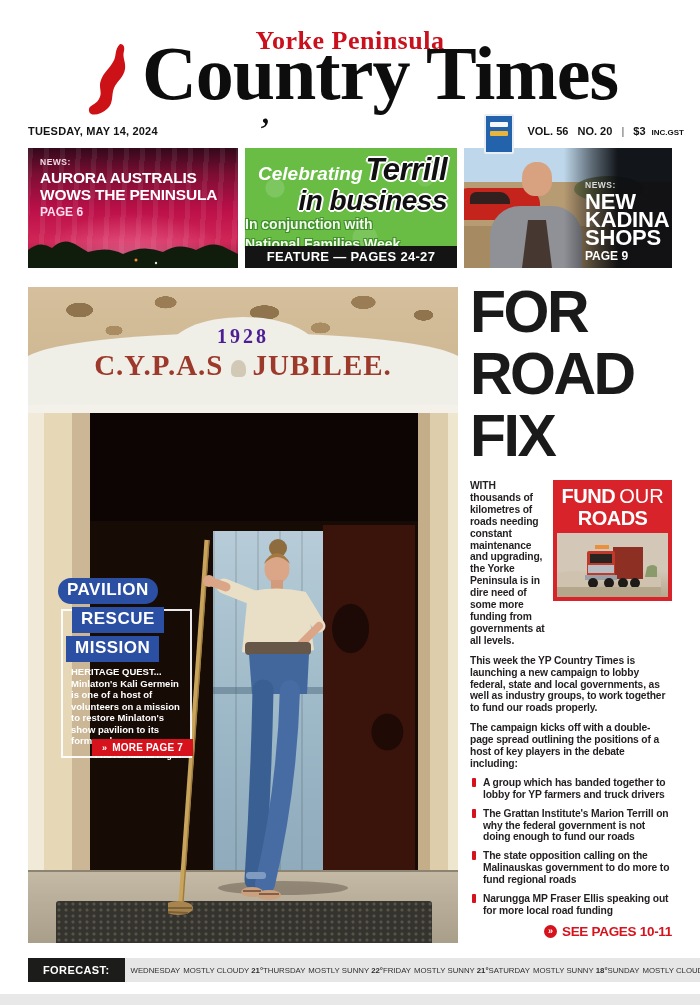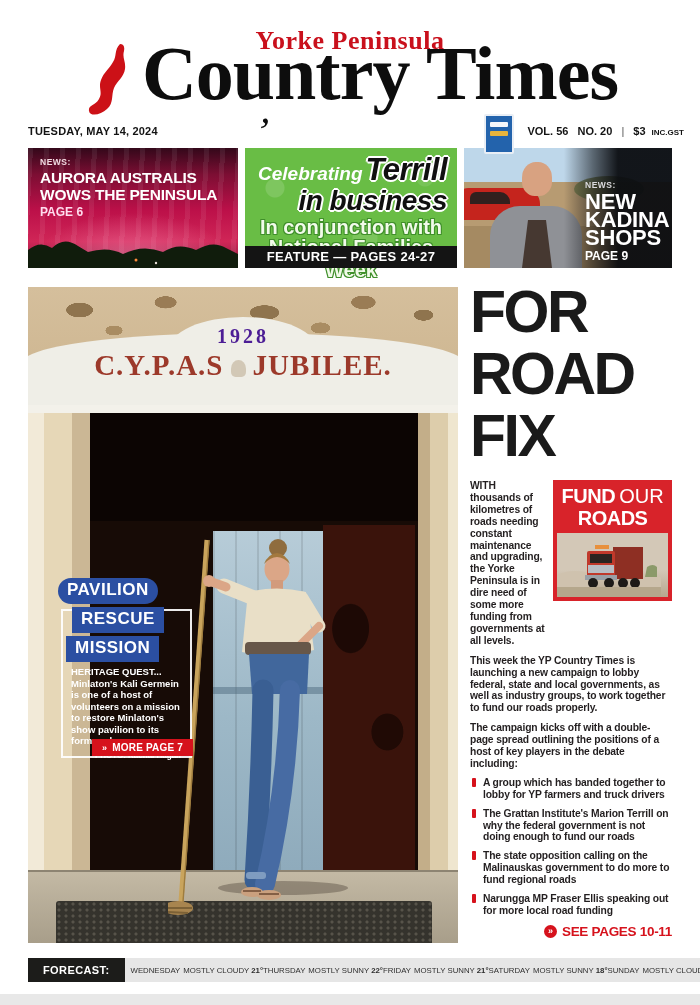--- a/index.html
+++ b/index.html
@@ -35,21 +35,21 @@
      radial-gradient(circle at 30px 40px, rgba(255,255,255,.14) 0 9px, transparent 10px),
      radial-gradient(circle at 120px 90px, rgba(255,255,255,.12) 0 12px, transparent 13px),
      radial-gradient(circle at 180px 30px, rgba(255,255,255,.10) 0 8px, transparent 9px),
      #69bd45;}
   .flourish{position:absolute;left:12px;top:-40px;font-size:40px;color:#0d0d0d;font-family:"Liberation Serif",serif;transform:rotate(8deg);}
   .celebrating{position:absolute;left:13px;top:15px;font-style:italic;font-weight:700;font-size:19px;color:#fff;}
   .fam-big{position:absolute;right:10px;font-style:italic;font-weight:900;color:#101010;letter-spacing:-.5px;
      text-shadow:-2px 0 #fff,2px 0 #fff,0 -2px #fff,0 2px #fff,-1px -1px #fff,1px 1px #fff,1px -1px #fff,-1px 1px #fff;}
   .fam1{top:4px;font-size:31px;}
   .fam2{top:37px;font-size:28px;}
-  .fam-sub{position:absolute;left:0;right:0;text-align:center;font-weight:800;font-size:20px;color:#f2fbea;
+  .fam-sub{position:absolute;left:0;right:0;font-weight:800;font-size:14px;color:#f2fbea;
      text-shadow:1px 1px 0 #3f8f2a,-1px 1px 0 #3f8f2a,1px -1px 0 #3f8f2a,-1px -1px 0 #3f8f2a;}
   .sub1{top:68px;} .sub2{top:88px;}
   .fam-footer{position:absolute;bottom:0;left:0;right:0;height:22px;background:#141414;color:#fff;
      text-align:center;font-weight:700;font-size:13px;line-height:22px;letter-spacing:.3px;}
   
   .p-kadina{width:208px;}
   .kad-photo{position:absolute;inset:0;overflow:hidden;background:
      linear-gradient(180deg,#bed7ea 0 34px,#b79b72 34px 78px,#a58a62 78px 100%);}
   .kad-bush{position:absolute;top:28px;left:110px;width:70px;height:26px;border-radius:50%;background:#6d7747;opacity:.8;}
   .kad-car{position:absolute;left:-8px;top:40px;width:84px;height:32px;background:#c5241d;border-radius:12px 16px 4px 4px;}

